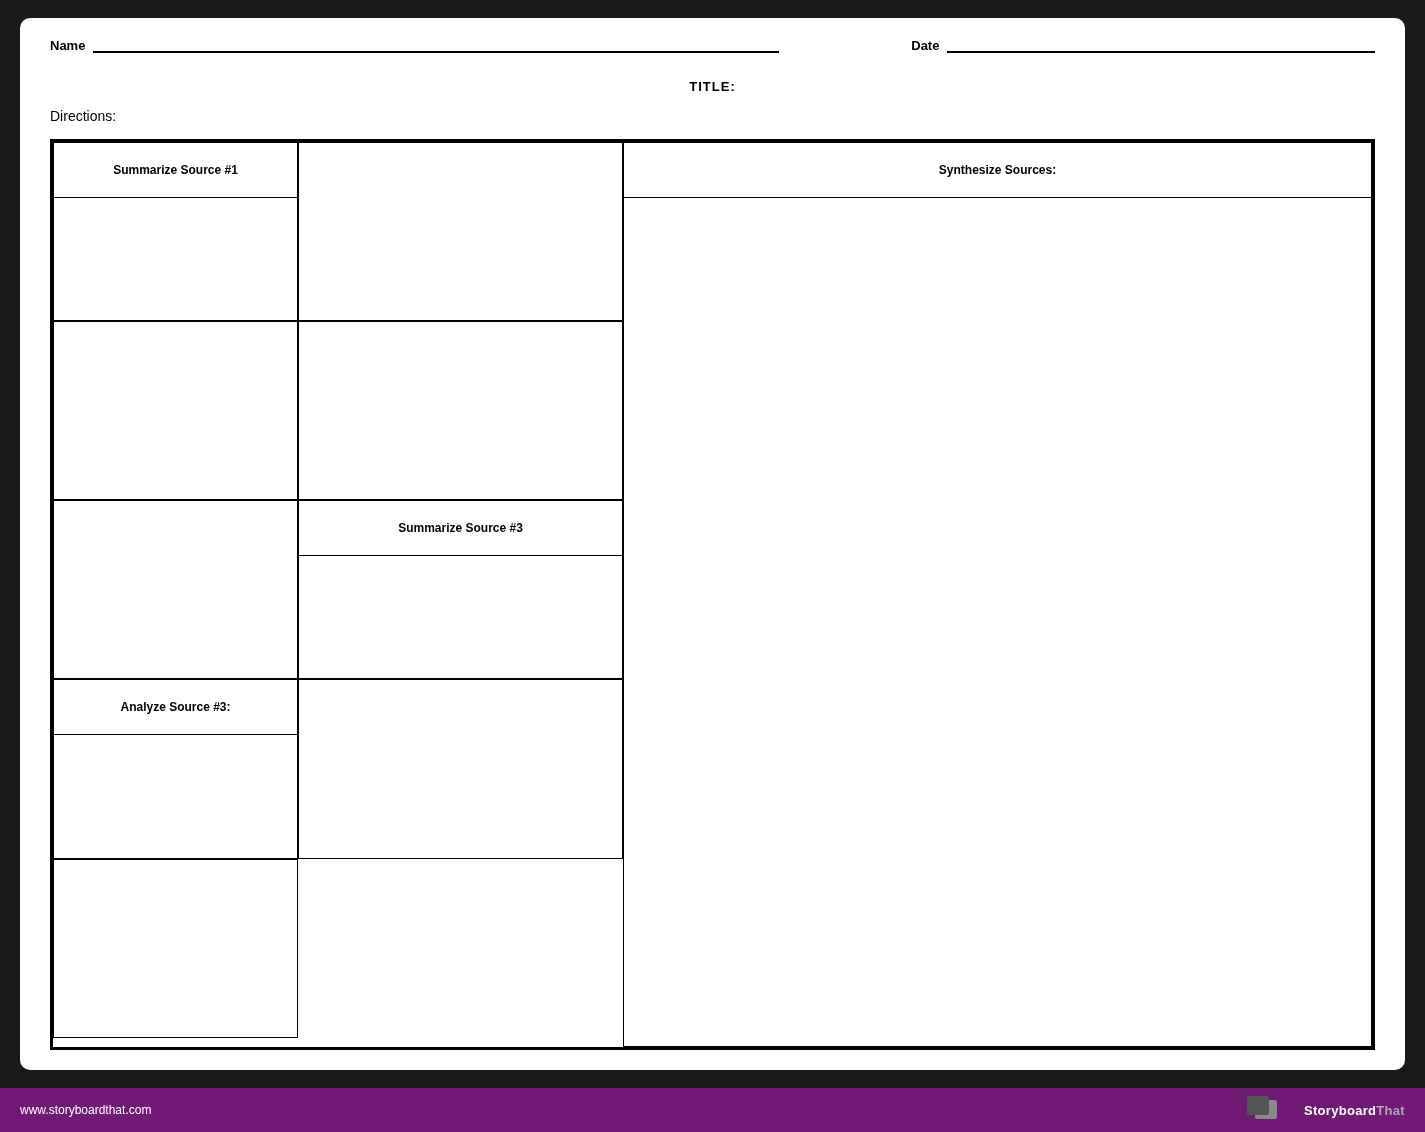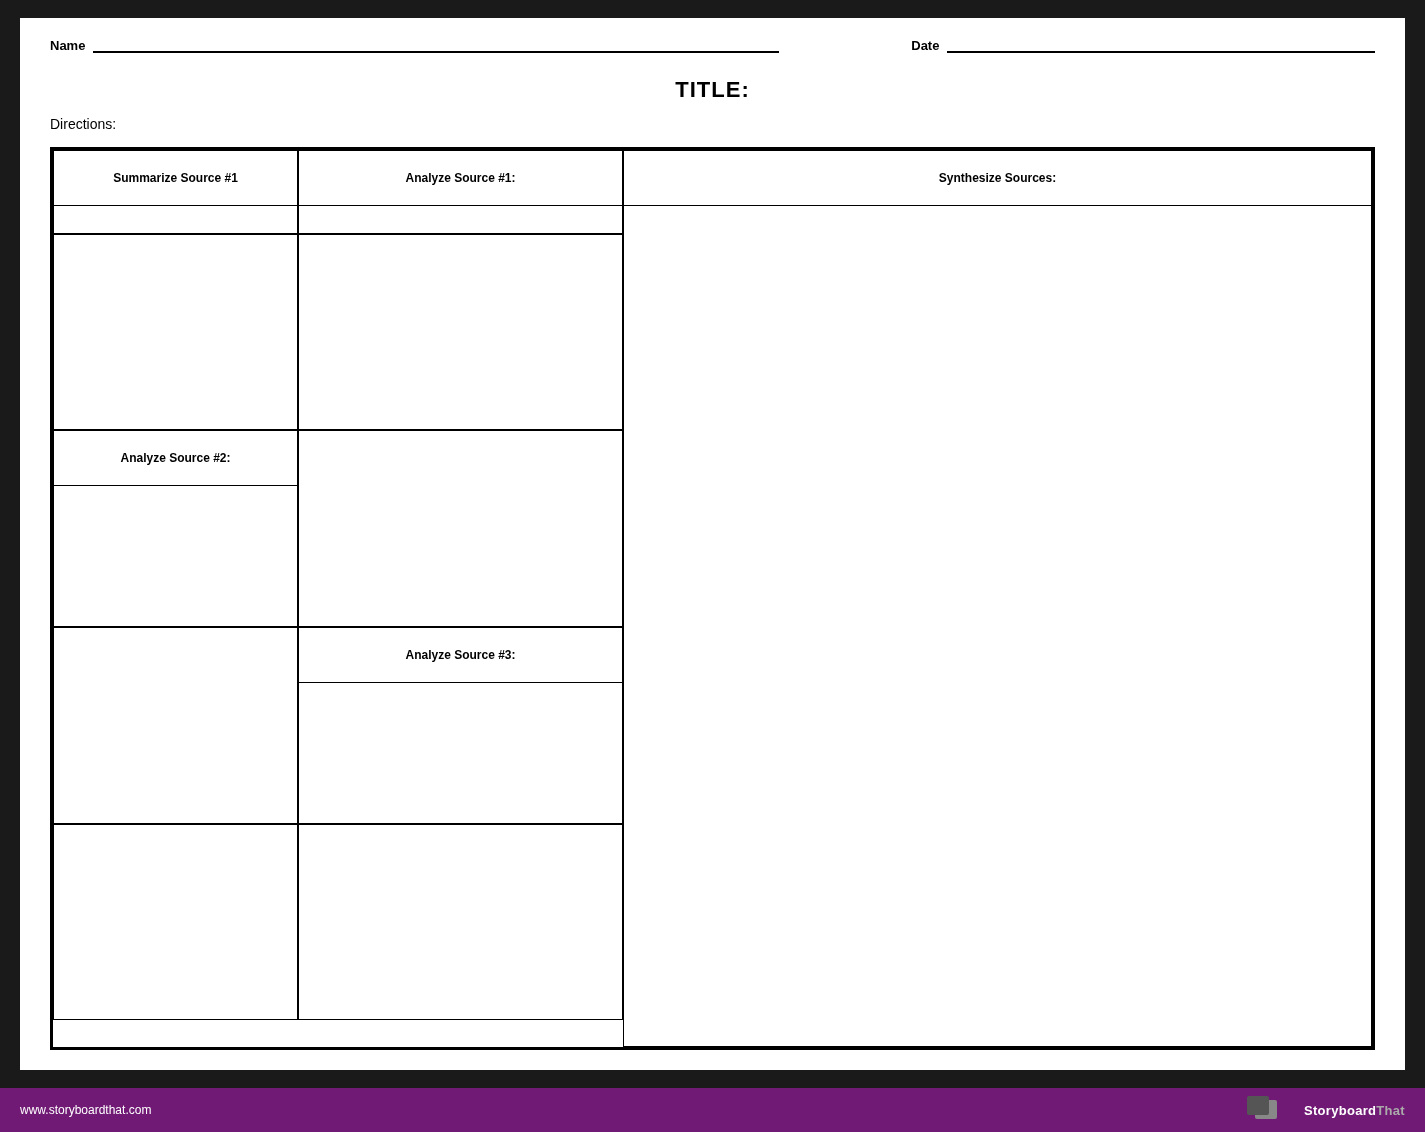--- a/index.html
+++ b/index.html
@@ -17,20 +17,21 @@
       flex-direction: column;
     }
 
     .page-wrapper {
       background: #ffffff;
       margin: 18px 20px;
       flex: 1;
       display: flex;
       flex-direction: column;
       padding: 20px 30px 20px 30px;
+      border-radius: 10px;
     }
 
     .header-row {
       display: flex;
       justify-content: space-between;
       align-items: flex-end;
       margin-bottom: 10px;
       padding-bottom: 6px;
     }
 
@@ -58,21 +59,21 @@
       width: 35%;
     }
 
     .title-row {
       text-align: center;
       margin: 8px 0 12px 0;
     }
 
     .title-text {
       font-weight: bold;
-      font-size: 22px;
+      font-size: 13px;
       letter-spacing: 1px;
     }
 
     .directions-row {
       margin-bottom: 14px;
     }
 
     .directions-label {
       font-size: 14px;
       font-weight: 500;
@@ -213,40 +214,37 @@
   <div class="directions-row">
     <span class="directions-label">Directions:</span>
   </div>
 
   <div class="main-table">
 
     <div class="cell">
       <div class="cell-header">Summarize Source #1</div>
     </div>
 
-    <div class="cell">
-      <div class="cell-header">Analyze Source #1:</div>
-    </div>
 
     <div class="synthesize-cell">
       <div class="synthesize-header">Synthesize Sources:</div>
       <div class="synthesize-body"></div>
     </div>
 
     <div class="cell cell-body"></div>
     <div class="cell cell-body"></div>
 
 
+
+    <div class="cell cell-body"></div>
+    <div class="cell cell-body"></div>
+
     <div class="cell">
-      <div class="cell-header">Analyze Source #2:</div>
-    </div>
-
-    <div class="cell cell-body"></div>
-    <div class="cell cell-body"></div>
-
+      <div class="cell-header">Summarize Source #3</div>
+    </div>
 
     <div class="cell">
       <div class="cell-header">Analyze Source #3:</div>
     </div>
 
     <div class="cell cell-body"></div>
     <div class="cell cell-body"></div>
 
   </div>
 </div>

